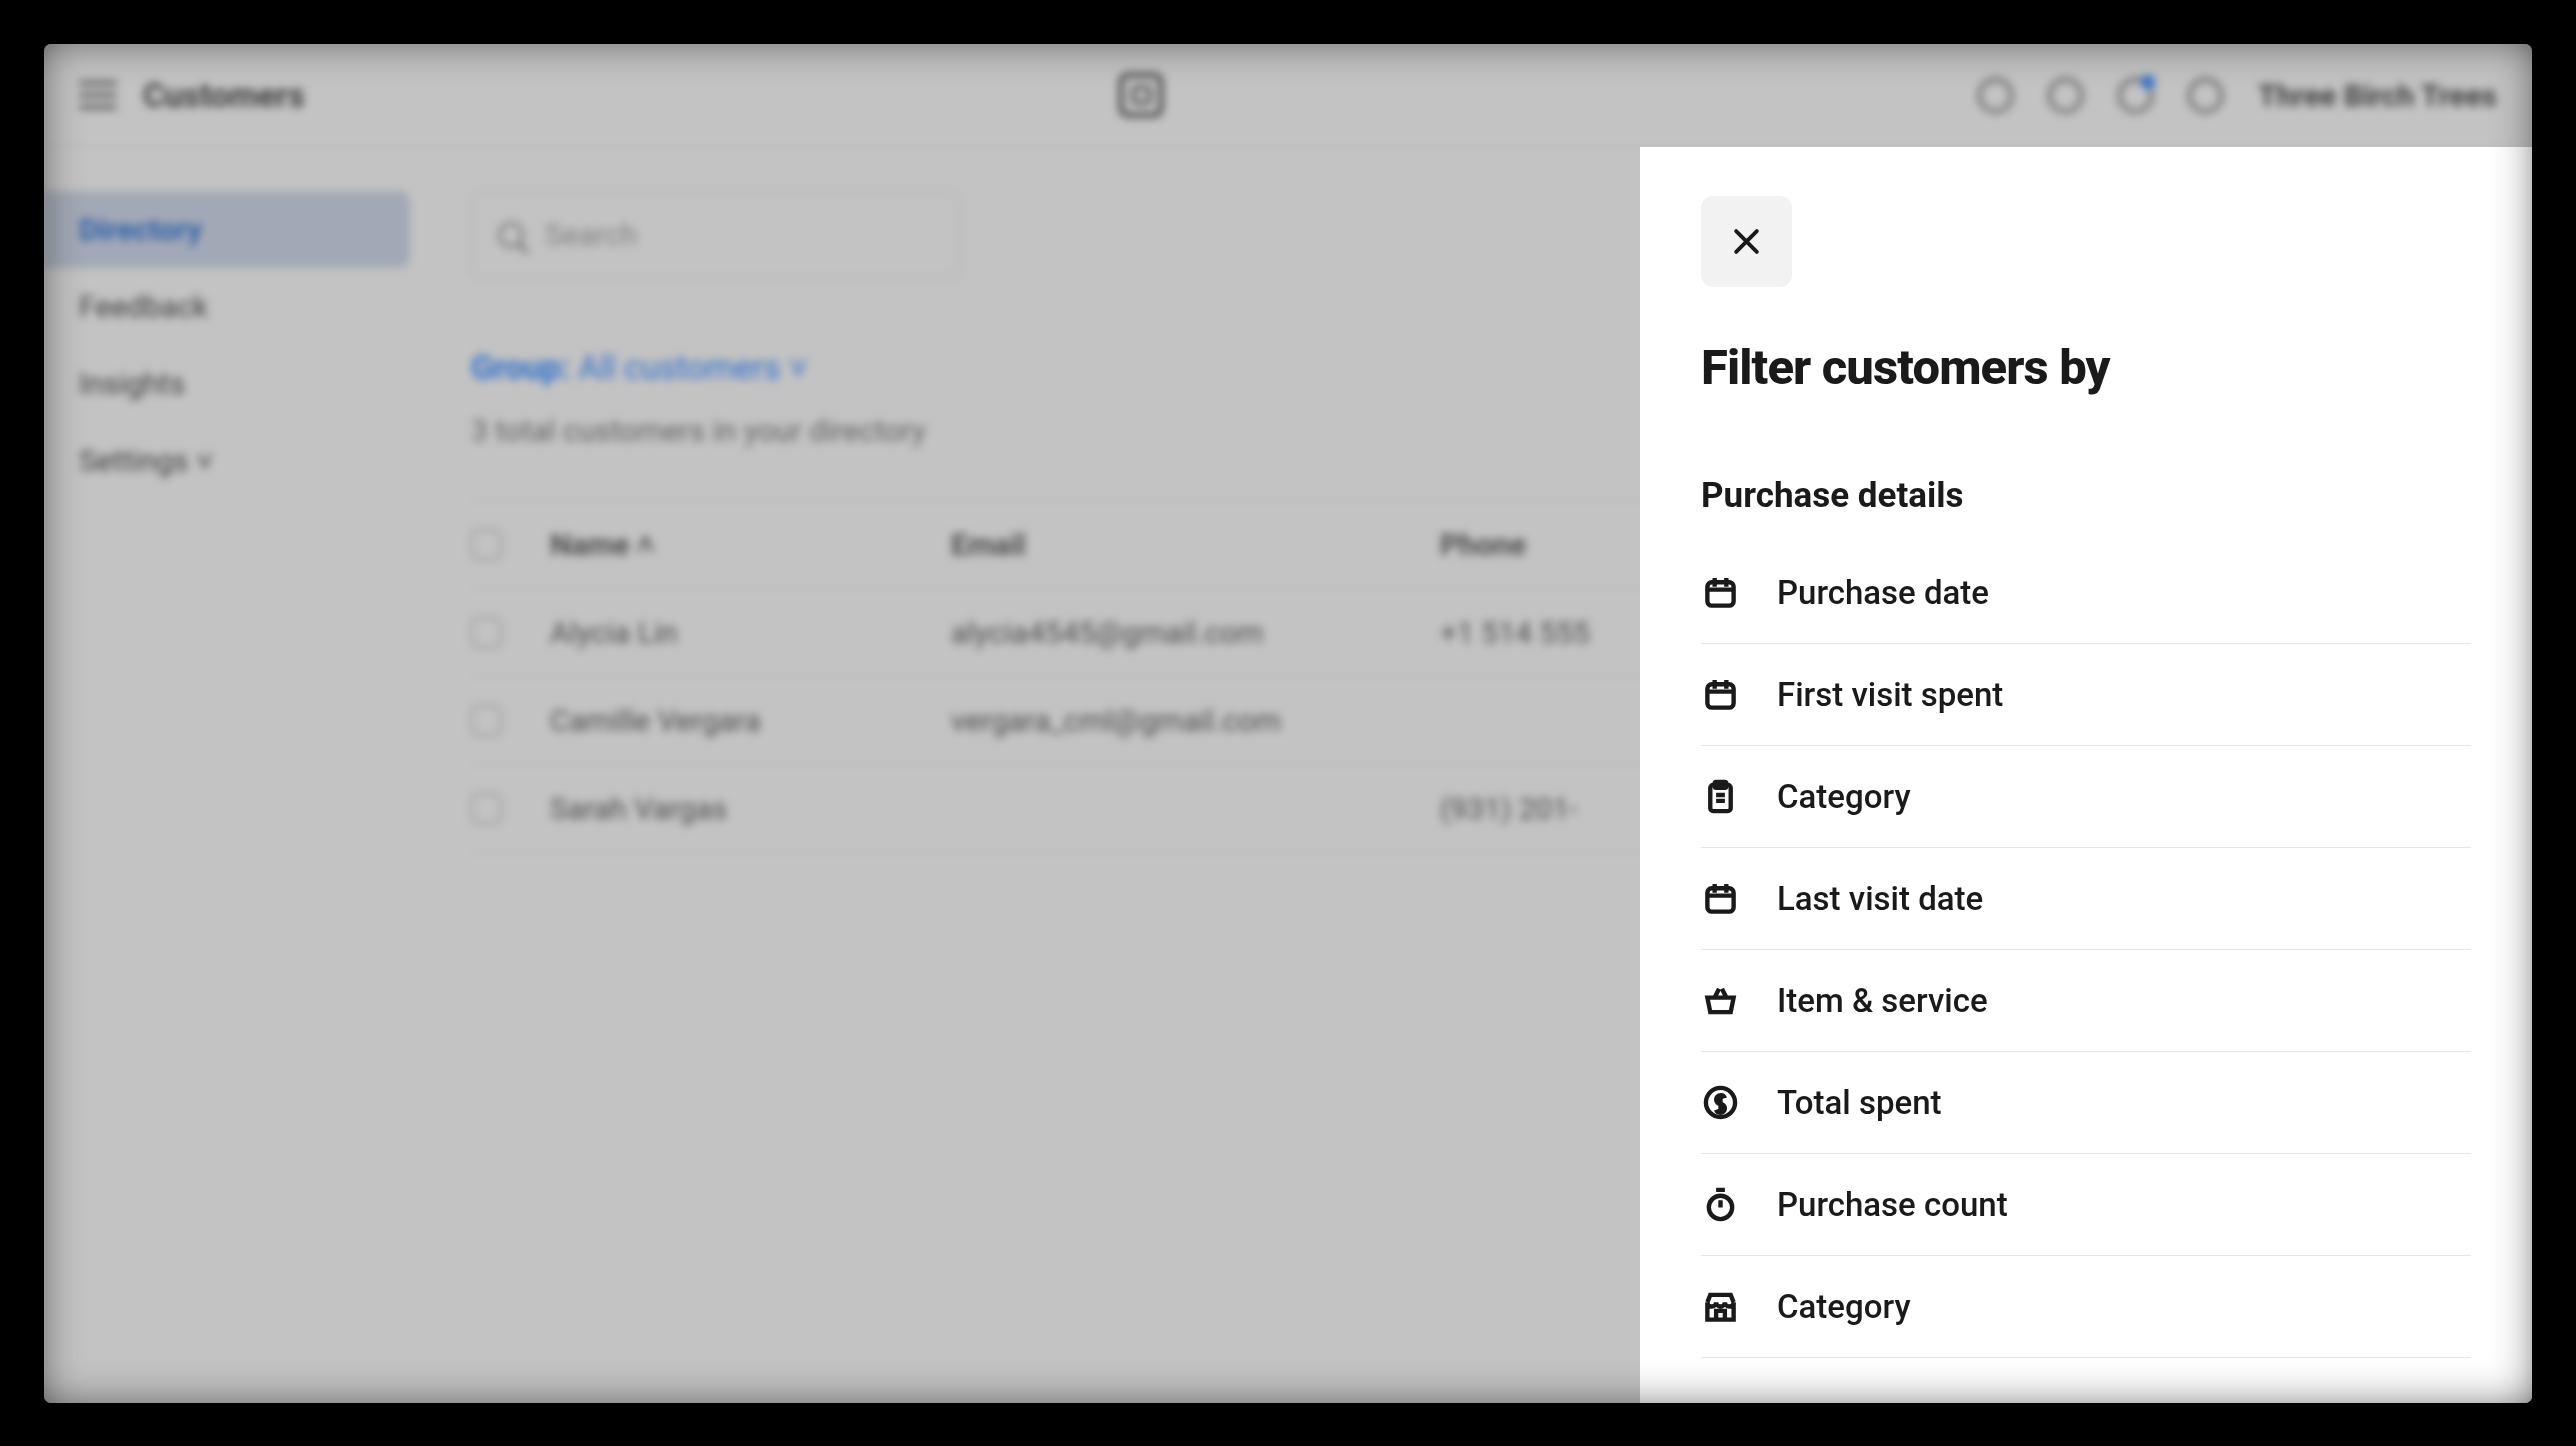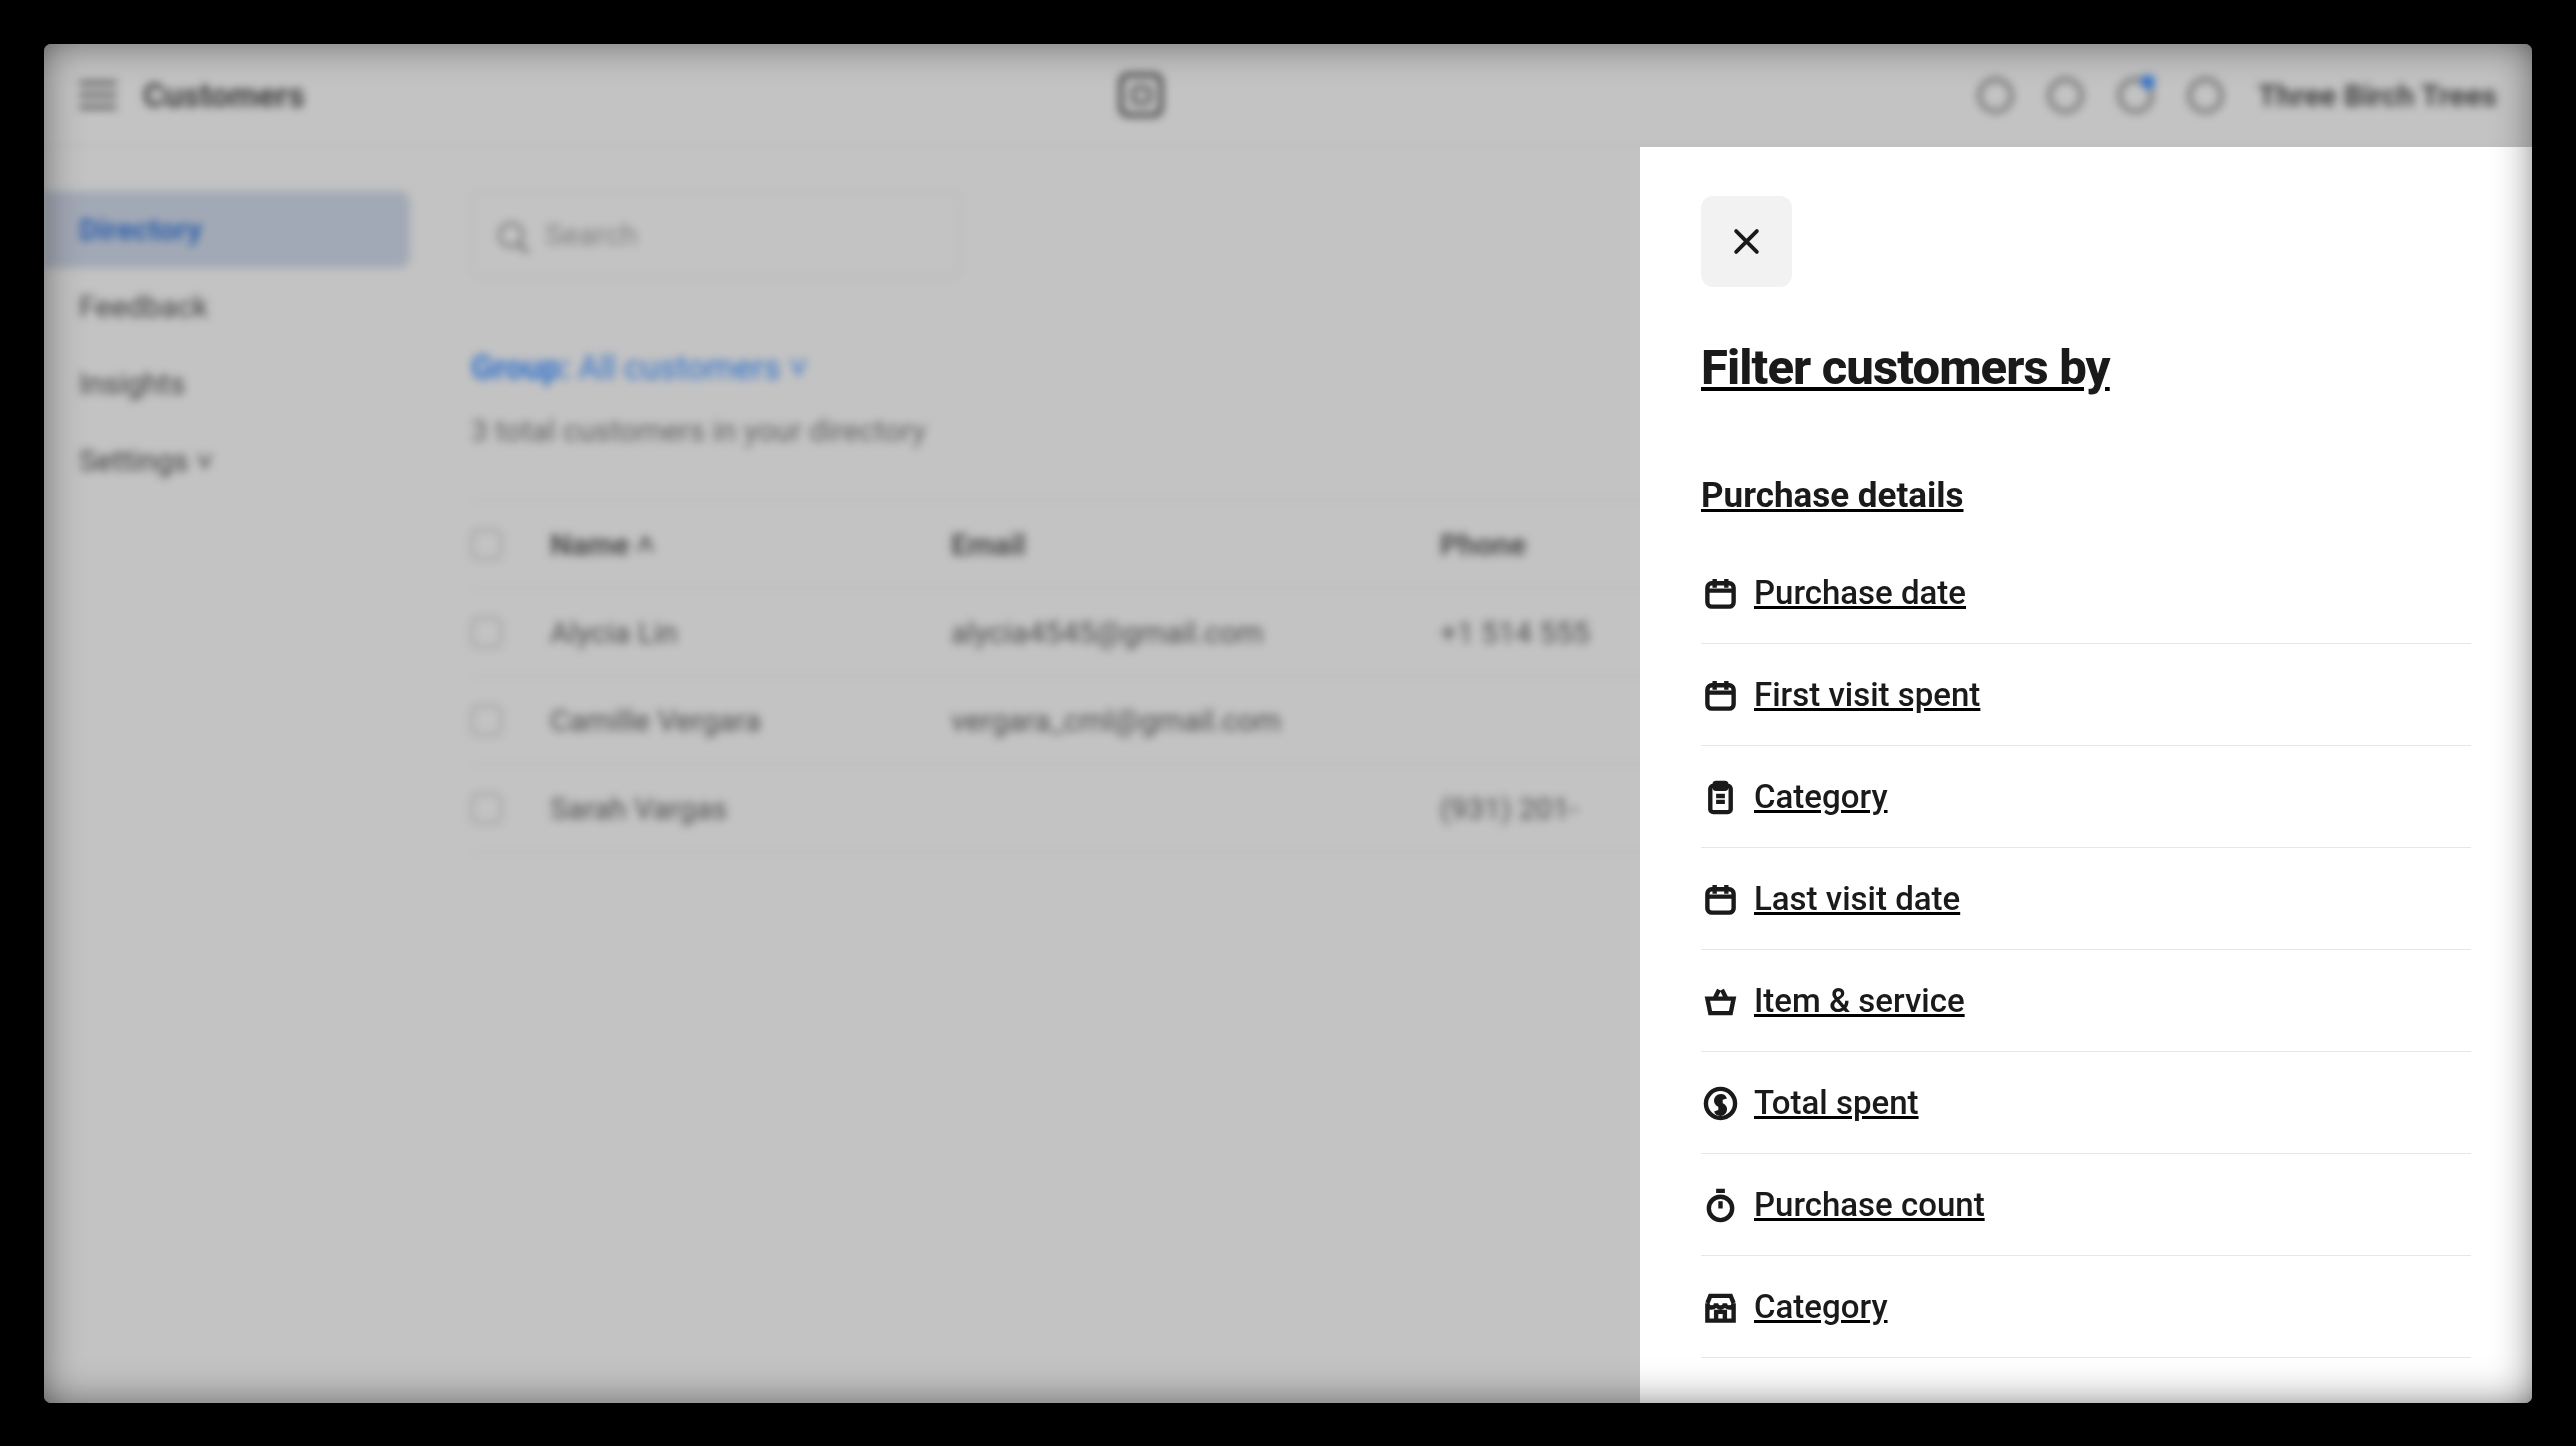--- a/index.html
+++ b/index.html
@@ -81,21 +81,20 @@
     
     .panel {
       position: absolute;
       top: 103px;
       right: 0;
       bottom: 0;
       width: 892px;
       background: #fff;
       padding: 49px 61px;
       overflow-y: auto;
-      text-decoration: underline;
     }
     .close-btn {
       width: 91px;
       height: 91px;
       background: #f2f2f2;
       border-radius: 12.2px;
       display: flex;
       align-items: center;
       justify-content: center;
       cursor: pointer;
@@ -110,22 +109,22 @@
     }
     .section-header {
       margin-top: 79px;
       font-size: 35px;
       font-weight: 700;
       color: #1a1a1a;
     }
     .filter-list { margin-top: 26px; }
     .filter-item {
       display: flex;
-      align-items: flex-end;
-      gap: 15px;
+      align-items: center;
+      gap: 38px;
       padding: 31px 0;
       border-bottom: 0.9px solid #e6e6e6;
       cursor: pointer;
     }
     .filter-item:first-child { border-top: none; }
     .filter-item .ficon { width: 38px; height: 38px; flex-shrink: 0; display:flex; align-items:center; justify-content:center;}
     .filter-item .ficon svg { width: 35px; height: 35px; stroke: #1a1a1a; stroke-width: 3; fill: none; }
     .filter-item .flabel { font-size: 33px; font-weight: 500; color: #1a1a1a; }
 
     

